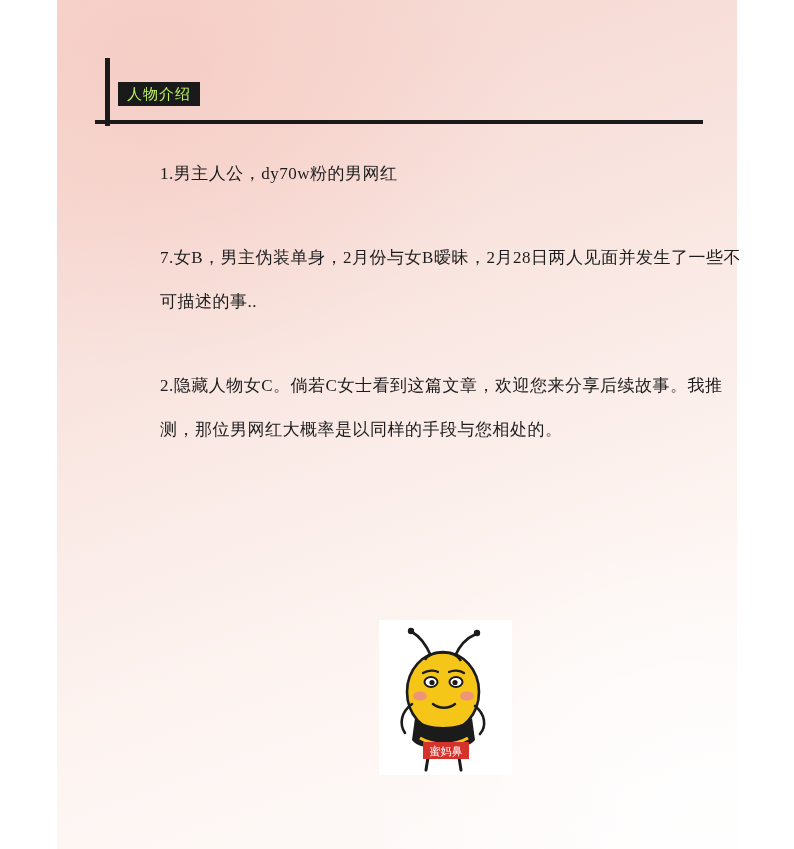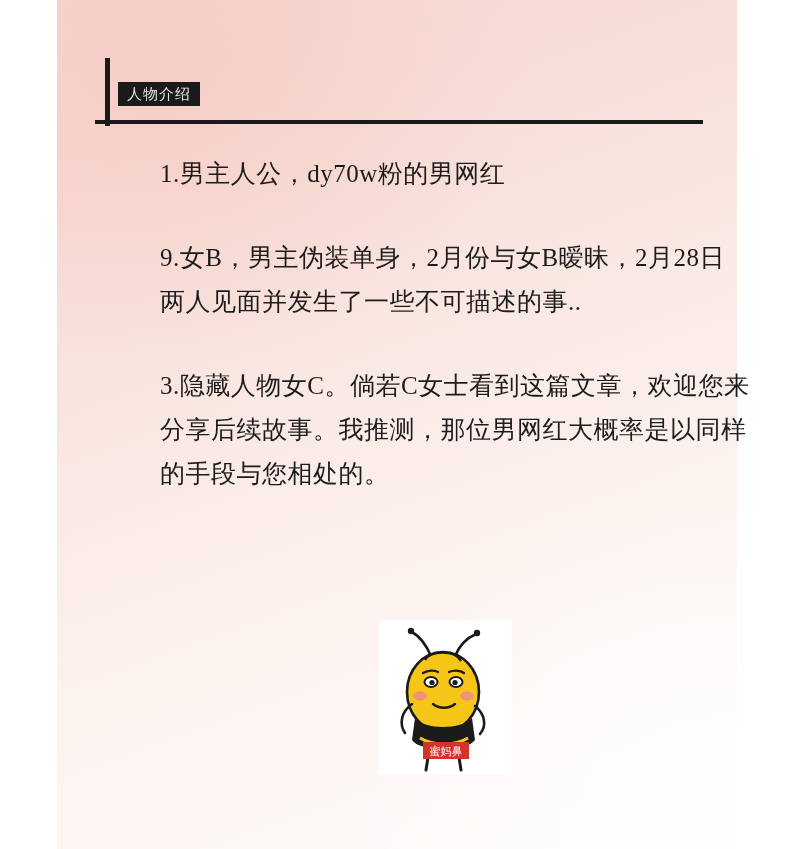--- a/index.html
+++ b/index.html
@@ -74,39 +74,39 @@
     top: 62px;
     width: 608px;
     height: 4px;
     background: #1a1a1a;
   }
   .hdr-tag {
     position: absolute;
     left: 13px;
     top: 24px;
     background: #1a1a1a;
-    color: #e5e5e5;
+    color: #bef264;
     font-family: "Liberation Sans", "DejaVu Sans", sans-serif;
     font-size: 15px;
     letter-spacing: 1px;
     padding: 4px 9px 5px 9px;
     line-height: 1;
     white-space: nowrap;
   }
 
   
   .body {
     position: absolute;
     left: 103px;
     top: 152px;
     width: 590px;
   }
   .para {
     font-family: "Liberation Serif", "DejaVu Serif", serif;
-    font-size: 25px;
+    font-size: 17px;
     line-height: 44px;
     color: #1c1c1c;
     margin: 0 0 40px 0;
     letter-spacing: 0.5px;
     text-align: left;
   }
   .para:last-child { margin-bottom: 0; }
 
   
   .figure {
@@ -132,22 +132,22 @@
     <div class="content">
 
       <div class="header">
         <div class="hdr-vline"></div>
         <div class="hdr-hline"></div>
         <div class="hdr-tag">人物介绍</div>
       </div>
 
       <div class="body">
         <p class="para">1.男主人公，dy70w粉的男网红</p>
-        <p class="para">9.女B，男主伪装单身，2月份与女B暧昧，2月28日两人见面并发生了一些不可描述的事..</p>
-        <p class="para">3.隐藏人物女C。倘若C女士看到这篇文章，欢迎您来分享后续故事。我推测，那位男网红大概率是以同样的手段与您相处的。</p>
+        <p class="para">7.女B，男主伪装单身，2月份与女B暧昧，2月28日两人见面并发生了一些不可描述的事..</p>
+        <p class="para">2.隐藏人物女C。倘若C女士看到这篇文章，欢迎您来分享后续故事。我推测，那位男网红大概率是以同样的手段与您相处的。</p>
       </div>
 
       <div class="figure">
         <svg width="133" height="155" viewBox="0 0 133 155" xmlns="http://www.w3.org/2000/svg">
           <rect x="0" y="0" width="133" height="155" fill="#ffffff"></rect>
 
           <path d="M52 36 C46 22 40 16 33 12" stroke="#1b1b1b" stroke-width="2.6" fill="none" stroke-linecap="round"></path>
           <path d="M76 36 C82 22 90 17 97 14" stroke="#1b1b1b" stroke-width="2.6" fill="none" stroke-linecap="round"></path>
           <circle cx="32" cy="11" r="3.2" fill="#1b1b1b"></circle>
           <circle cx="98" cy="13" r="3.2" fill="#1b1b1b"></circle>

